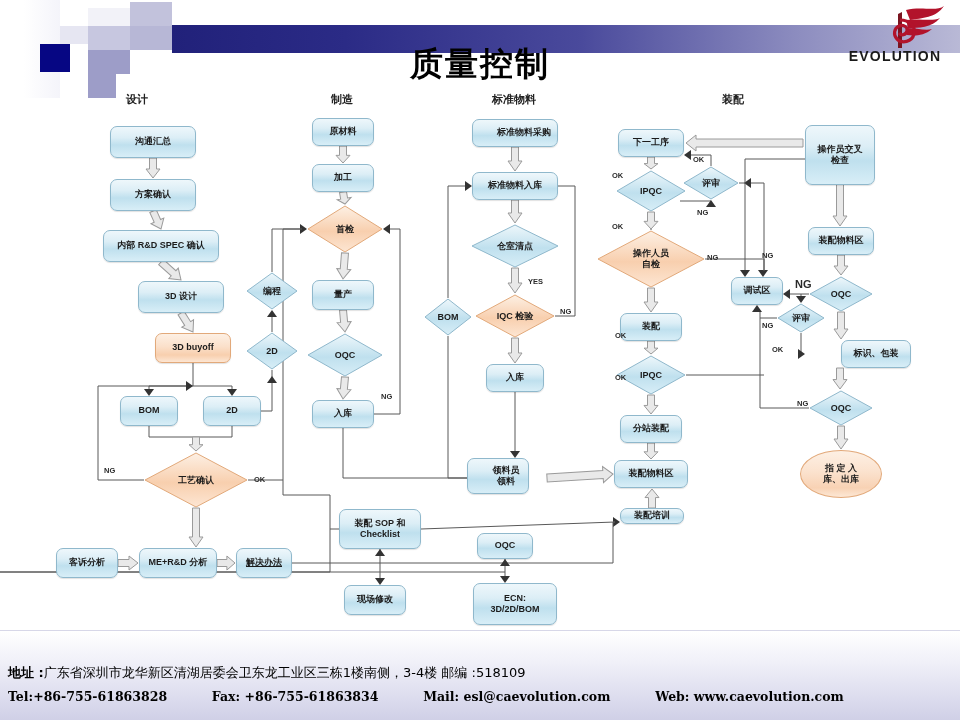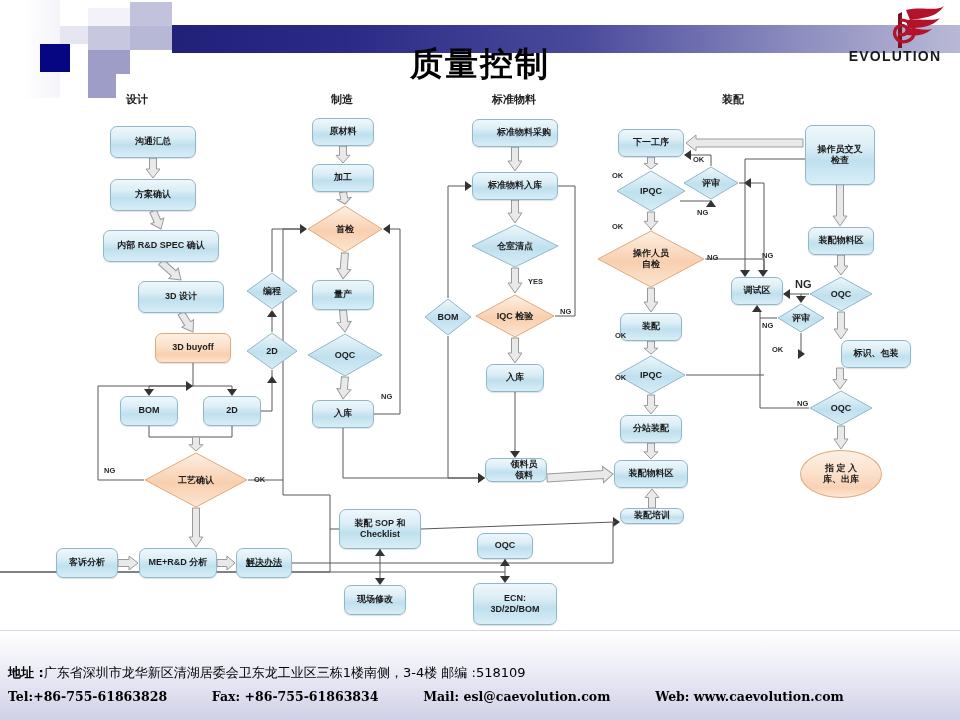--- a/index.html
+++ b/index.html
@@ -425,21 +425,21 @@
             <linearGradient id="gn-bom2" x1="0" y1="0" x2="0" y2="1">
            <stop offset="0%" stop-color="#eef7fb"></stop>
               <stop offset="55%" stop-color="#bfe0ee"></stop>
            <stop offset="100%" stop-color="#d8eef7"></stop>
             </linearGradient>
           </defs>
          <polygon points="24,1 47,19 24,37 1,19" fill="url(#gn-bom2)" stroke="#8fb8cc" stroke-width="1"></polygon>
        </svg>
        <div class="dtext">BOM</div>
       </div>
-      <div class="node box" style="left: 485px; top: 458px; width: 62px; height: 24px; padding-left: 16px;">
+      <div class="node box" style="left: 467px; top: 458px; width: 62px; height: 36px; padding-left: 16px;">
         <span>领料员<br>领料</span>
       </div>
       <div class="node box" style="left: 477px; top: 533px; width: 56px; height: 26px;">
         <span>OQC</span>
       </div>
       <div class="node box" style="left: 473px; top: 583px; width: 84px; height: 42px;">
         <span>ECN:<br>3D/2D/BOM</span>
       </div>
       <div class="node box" style="left: 618px; top: 129px; width: 66px; height: 28px;">
         <span>下一工序</span>

